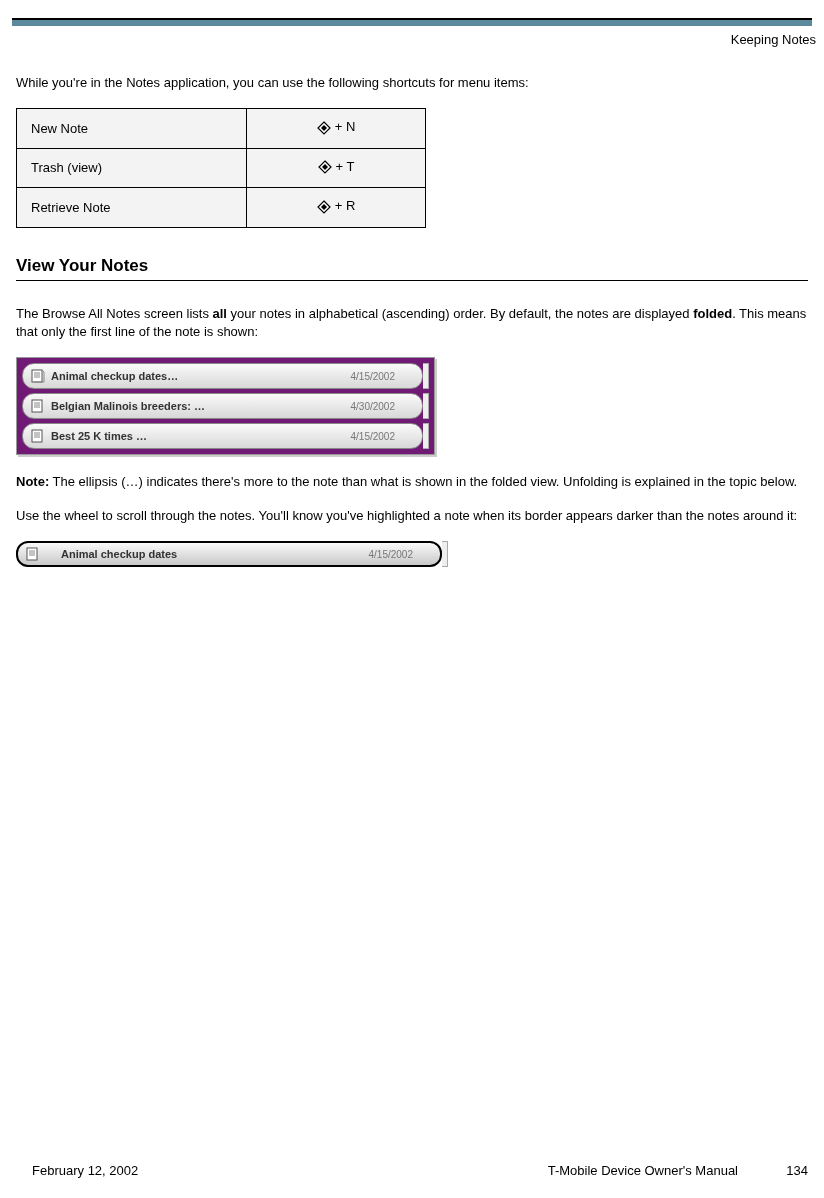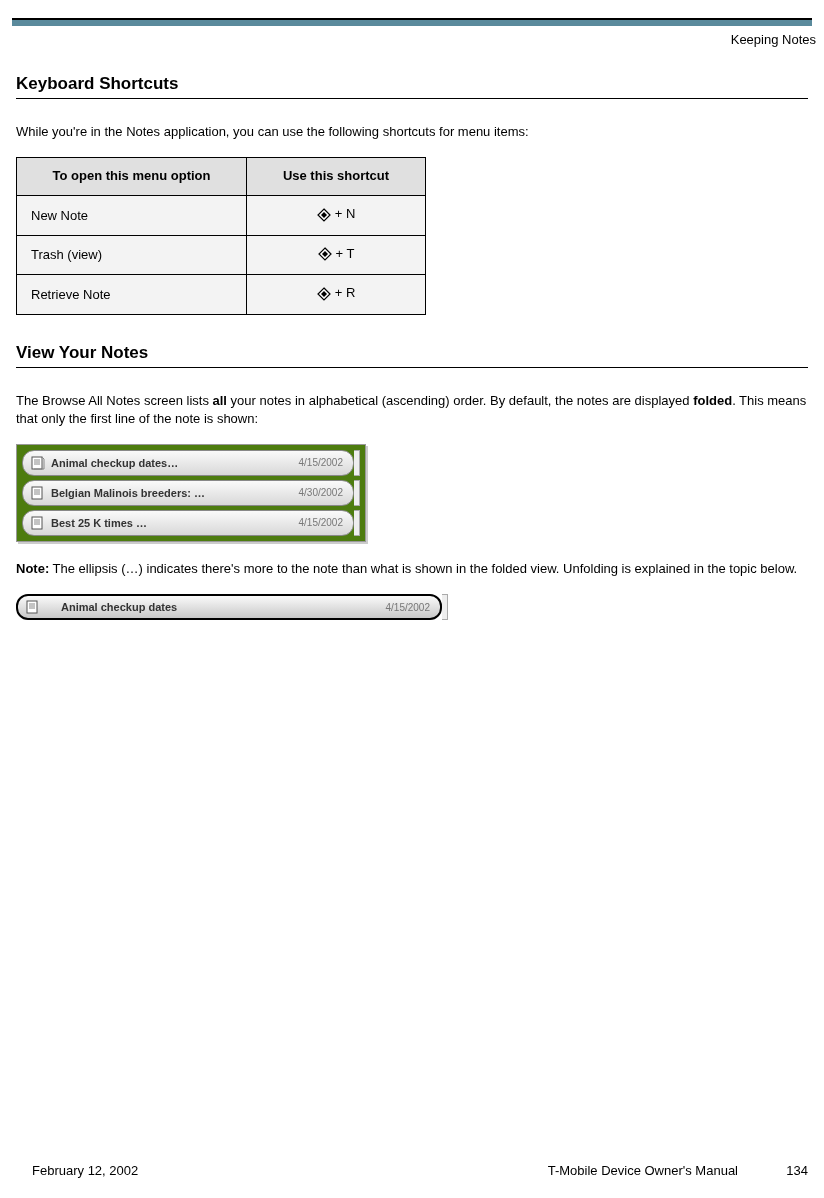--- a/index.html
+++ b/index.html
@@ -77,23 +77,23 @@
       content: '';
       position: absolute;
       left: 13px; top: 2px;
       width: 2px; height: 9px;
       background: #333;
     }
     .discard-icon::before { transform: rotate(45deg); }
     .discard-icon::after { transform: rotate(-45deg); }
     .notes-list {
       border: 1px solid #999;
-      width: 350px;
+      width: 419px;
       padding: 5px 5px 1px 5px;
-      background: #4d7c0f;
+      background: #701a75;
       box-shadow: 2px 2px 0 #ccc;
       margin-bottom: 18px;
     }
     .note-item {
       display: flex;
       align-items: center;
       height: 26px;
       margin-bottom: 4px;
       position: relative;
     }
@@ -111,21 +111,21 @@
       font-weight: bold;
       color: #333;
       position: relative;
     }
     .note-title { flex: 1; }
     .note-date {
       font-size: 10px;
       color: #777;
       font-weight: normal;
       margin-left: 6px;
-      margin-right: 2px;
+      margin-right: 19px;
     }
     .note-side {
       width: 6px; height: 100%;
       border: 1px solid #aaa;
       border-left: none;
       background: #eee;
     }
     .note-icon {
       width: 14px; height: 14px;
       margin-right: 6px;
@@ -152,29 +152,24 @@
     .footer .right { width: 40px; text-align: right; }
   </style>
 </head>
 <body>
 
 <div class="top-bar"></div>
 <div class="header-right">Keeping Notes</div>
 
 <div class="content">
 
-  <h2>Keyboard Shortcuts</h2>
   <p>While you're in the Notes application, you can use the following shortcuts for menu items:</p>
 
   <table class="shortcuts">
     <tbody>
-        <tr>
-      <th>To open this menu option</th>
-      <th>Use this shortcut</th>
-    </tr>
     <tr>
       <td>New Note</td>
       <td>
         <span class="shortcut-cell">
           <span class="diamond-icon">
             <svg viewBox="0 0 14 14">
                   <polygon points="7,1 13,7 7,13 1,7" fill="#fff" stroke="#000" stroke-width="1.2"></polygon>
                   <polygon points="7,4 10,7 7,10 4,7" fill="#000"></polygon>
                 </svg>
           </span>
@@ -257,20 +252,21 @@
         <span class="note-title">Best 25 K times …</span>
         <span class="note-date">4/15/2002</span>
       </div>
       <div class="note-side"></div>
     </div>
   </div>
 
   <p>
     <b>Note:</b><span> The ellipsis (…) indicates there's more to the note than what is shown in the folded view. Unfolding is explained in the topic below.</span>
   </p>
+  <p>Use the wheel to scroll through the notes. You'll know you've highlighted a note when its border appears darker than the notes around it:</p>
 
   <div class="note-list-single">
     <div class="note-item selected">
       <div class="note-bar">
         <svg class="note-icon" viewBox="0 0 14 14">
             <rect x="1" y="1" width="10" height="12" fill="#fff" stroke="#555"></rect>
             <line x1="3" y1="4" x2="9" y2="4" stroke="#888"></line>
             <line x1="3" y1="6" x2="9" y2="6" stroke="#888"></line>
             <line x1="3" y1="8" x2="9" y2="8" stroke="#888"></line>
           </svg>

